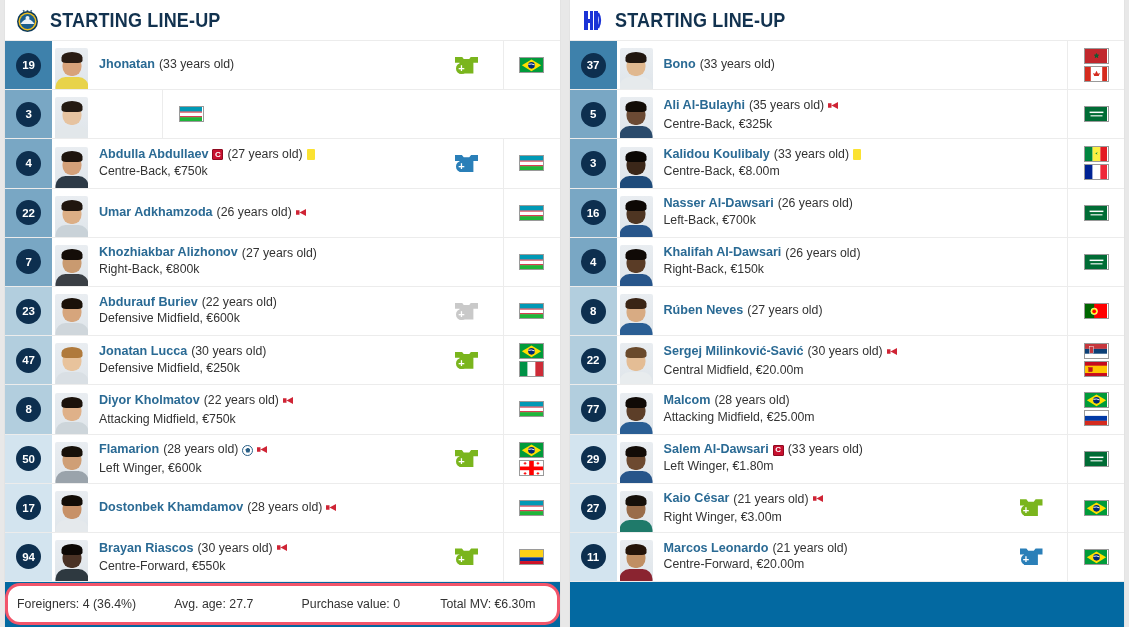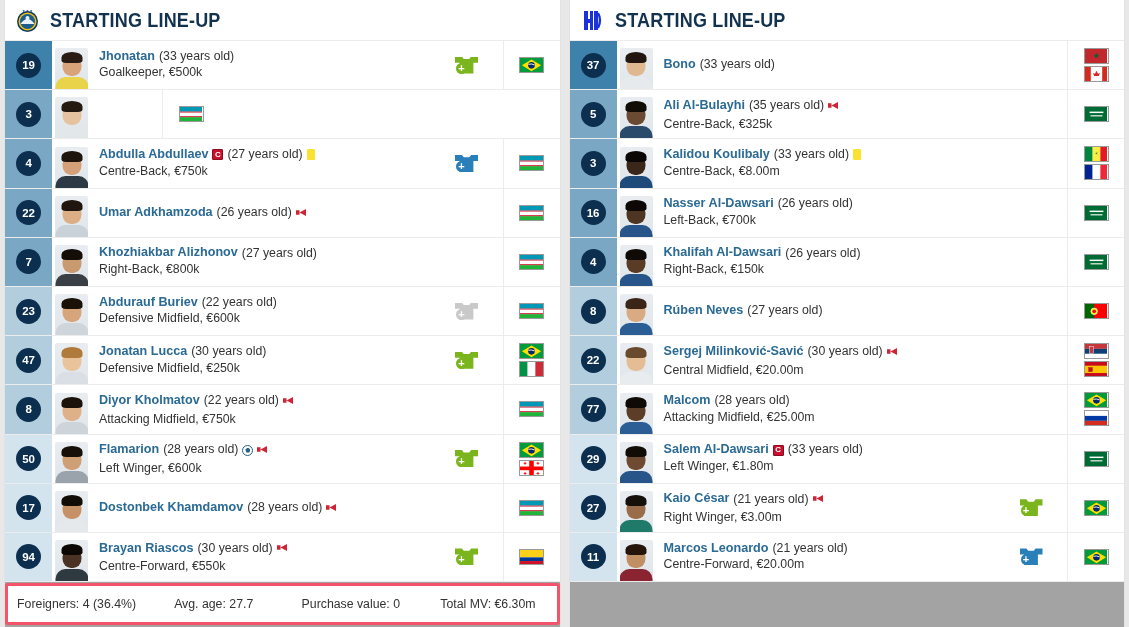--- a/index.html
+++ b/index.html
@@ -5,21 +5,21 @@
   * { box-sizing: border-box; margin: 0; padding: 0; }
   html, body {
     width: 1129px; height: 627px;
     background: #e8e8e8;
     font-family: "Liberation Sans", sans-serif;
     overflow: hidden;
   }
   .page { position: relative; width: 1129px; height: 627px; display: flex; gap: 8px; padding: 0 4px; }
 
   .team-panel {
-    width: 557px; background: #a3a3a3; position: relative;
+    width: 557px; background: #0369a1; position: relative;
     display: flex; flex-direction: column;
     border: 1px solid #e3e3e3; border-top: none; border-bottom: none; justify-content: space-between;
   }
 
   
   .panel-header {
     height: 41px; display: flex; align-items: center; gap: 9px;
     padding-left: 9px; background: #fff;
     border-bottom: 1px solid #ececec;
   }
@@ -104,21 +104,21 @@
   .flag-cell {
     width: 57px; flex: none; display: flex; flex-direction: column;
     align-items: center; justify-content: center; gap: 2px;
     border-left: 1px solid #ececec;
   }
   .flag { width: 25px; height: 16px; border: 1px solid #9a9a9a; position: relative; overflow: hidden; flex: none; }
 
   
   .panel-footer {
     height: 42px; background: #fff; display: flex; align-items: center;
-    border: 3px solid #f2556a; border-radius: 3px;
+    border: 3px solid #f2556a; border-radius: 15px;
     position: absolute; left: 0; right: 0; bottom: 2px;
   }
   .foot-item { flex: 1 1 0; text-align: center; font-size: 12.3px; color: #333; white-space: nowrap; }
 </style>
 </head>
 <body>
 
 <div class="page">
 
   <div class="team-panel">
@@ -145,21 +145,20 @@
               <div class="body" style="background:#e8d34a"></div>
               <div class="head" style="background:#d8a27a"></div>
               <div class="hair" style="background:#2a1c14"></div>
             </div>
           </div>
           <div class="info-cell">
             <div class="pname-line">
               <span class="pname">Jhonatan</span>
               <span class="page-txt">(33 years old)</span>
             </div>
-            <div class="ppos">Goalkeeper, €500k</div>
           </div>
           <div class="sub-cell">
             <div class="sub-icon sub-in">
               <div class="shirt"></div>
               <div class="plus">+</div>
             </div>
           </div>
           <div class="flag-cell">
             <span class="flag"><svg viewBox="0 0 25 16">
                 <rect width="25" height="16" fill="#009b3a"></rect>

